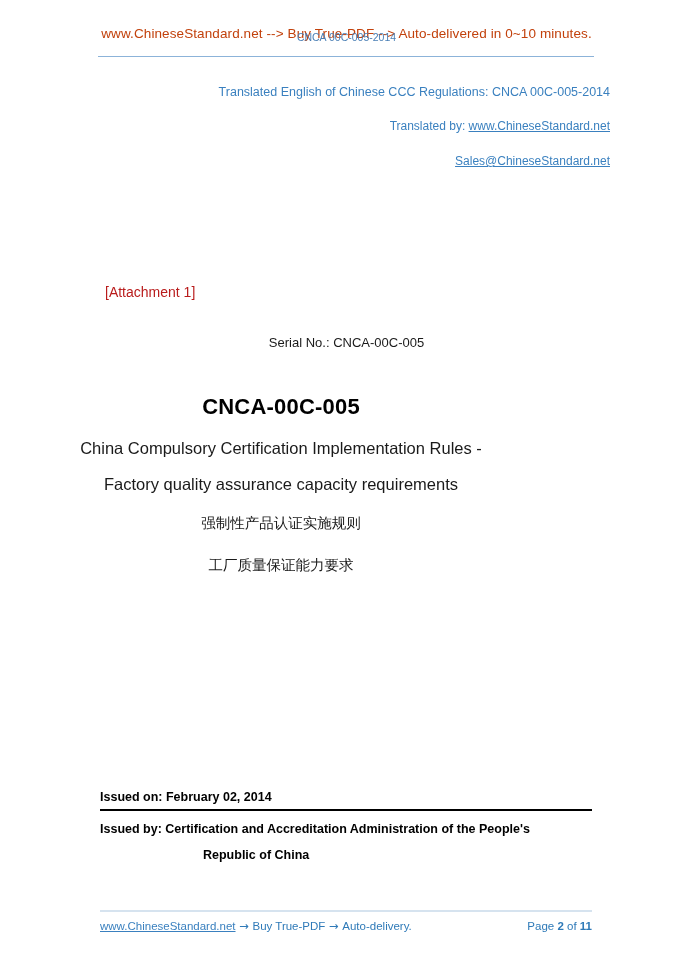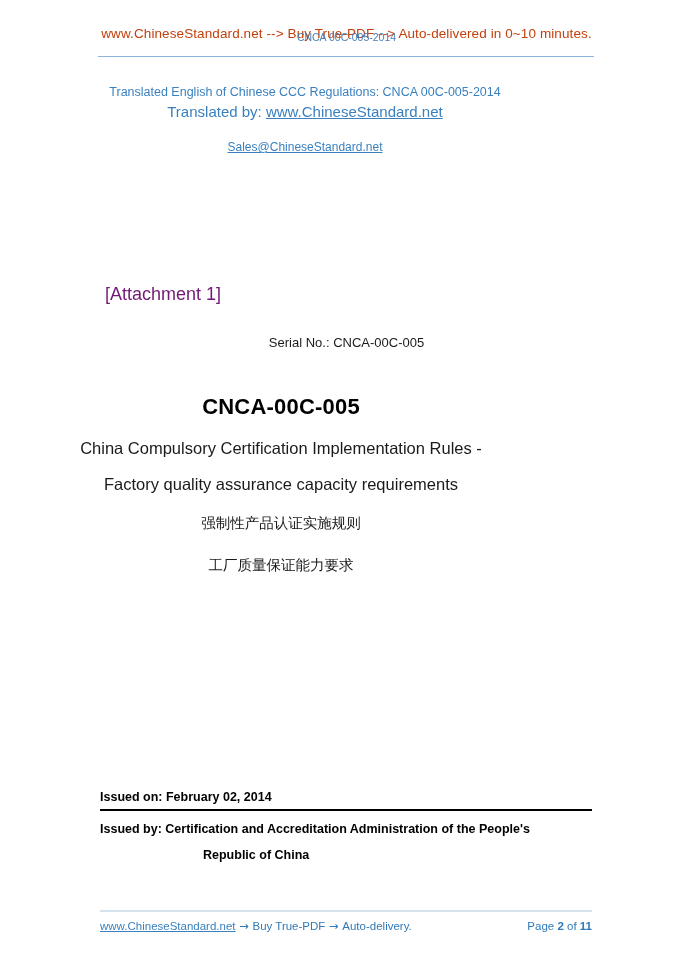--- a/index.html
+++ b/index.html
@@ -53,48 +53,49 @@
     height: 1px;
     background: #8cb3d9;
   }
 
   
   .credits {
     position: absolute;
     left: 0;
     top: 82px;
     width: 610px;
-    text-align: center;
+    text-align: right;
     color: #3a80bf;
   }
   .credit-title {
     font-size: 12.5px;
     line-height: 20px;
   }
   .credit-by {
-    font-size: 15px;
+    font-size: 12px;
     line-height: 20px;
+    margin-top: 14px;
   }
   .credit-mail {
     font-size: 12px;
     line-height: 20px;
     margin-top: 15px;
   }
   .ulink {
     text-decoration: underline;
     color: #3a80bf;
   }
 
   
   .attachment {
     position: absolute;
     left: 105px;
     top: 284px;
-    font-size: 18px;
-    color: #701a75;
+    font-size: 14px;
+    color: #b91c1c;
   }
   .serial {
     position: absolute;
     left: 0;
     top: 335px;
     width: 693px;
     text-align: center;
     font-size: 13px;
     color: #1a1a1a;
   }

